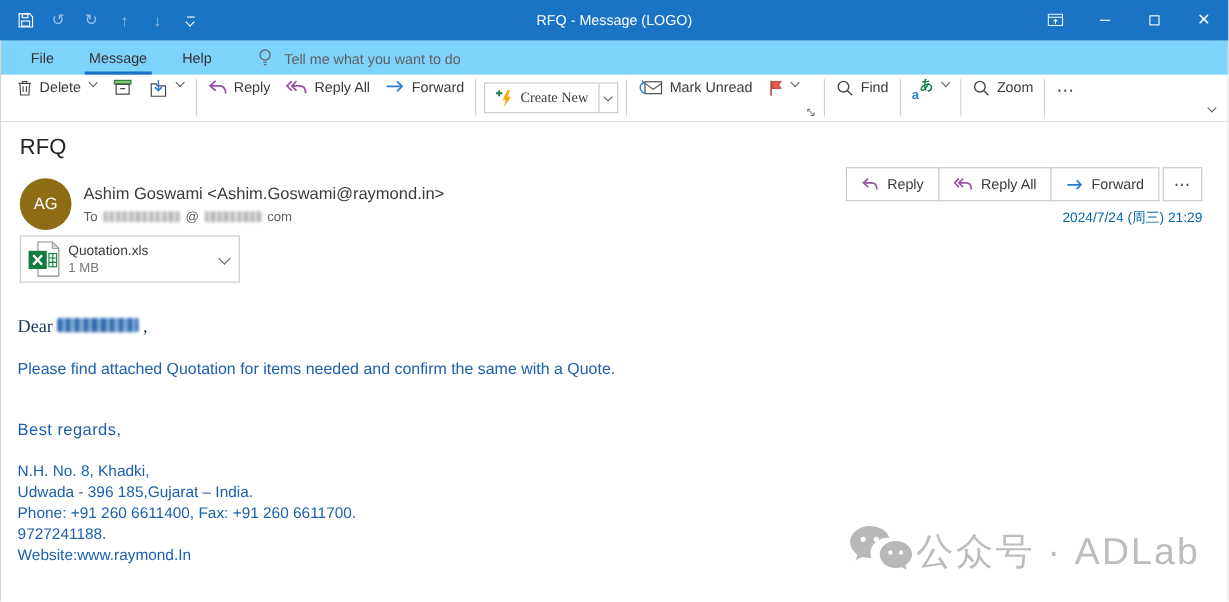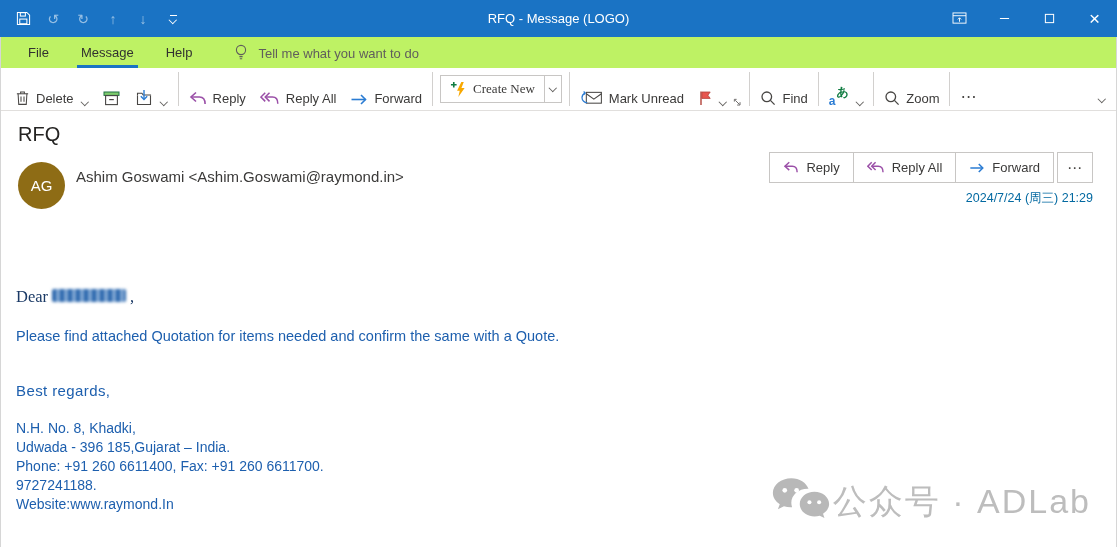--- a/index.html
+++ b/index.html
@@ -14,30 +14,30 @@
   .qat { display:flex; align-items:center; gap:4px; padding-left:10px; height:100%; }
   .qat-btn { width:26px; height:100%; display:flex; align-items:center; justify-content:center; color:#fff; font-size:14px; }
   .qat-btn.dim { color:rgba(255,255,255,.55); }
   .qat-custom { display:flex; flex-direction:column; align-items:center; gap:1px; }
   .qat-custom .bar { width:7px; height:1px; background:#fff; }
   .title { position:absolute; left:50%; transform:translateX(-50%); color:#fff; font-size:13px; white-space:nowrap; }
   .win-controls { margin-left:auto; display:flex; height:100%; }
   .win-btn { width:45px; height:100%; display:flex; align-items:center; justify-content:center; color:#fff; font-size:15px; }
 
   
-  .tabs-row { position:absolute; left:0; top:37px; width:100%; height:31px; background:#bef264; display:flex; align-items:center; }
+  .tabs-row { position:absolute; left:0; top:37px; width:100%; height:31px; background:#7dd3fc; display:flex; align-items:center; }
   .tab { position:relative; height:100%; display:flex; align-items:center; padding:0 14px; margin-left:4px; font-size:13px; color:#323130; }
   .tab:first-child { margin-left:14px; }
   .tab.active { font-weight:normal; }
   .tab.active::after { content:""; position:absolute; left:10px; right:10px; bottom:0; height:3px; background:#1A73C4; }
   .tellme { display:flex; align-items:flex-end; gap:10px; margin-left:28px; font-size:13px; color:#605e5c; }
 
   
   .toolbar { position:absolute; left:0; top:68px; width:100%; height:43px; background:#fff; border-bottom:1px solid #e1dfdd; display:flex; align-items:center; padding:0 8px; }
-  .tb-btn { display:flex; align-items:flex-end; gap:6px; padding:0 7px; height:34px; font-size:13px; color:#3b3a39; white-space:nowrap; }
+  .tb-btn { display:flex; align-items:flex-start; gap:6px; padding:0 7px; height:34px; font-size:13px; color:#3b3a39; white-space:nowrap; }
   .tb-sep { width:1px; height:34px; background:#d2d0ce; margin:0 3px; flex:none; }
   .chev { width:5.5px; height:5.5px; border-right:1.4px solid #605e5c; border-bottom:1.4px solid #605e5c; transform:rotate(45deg); display:inline-block; margin:0 1px 2px 2px; flex:none; }
   .split-btn { display:flex; align-items:stretch; height:28px; border:1px solid #c8c6c4; background:#fff; margin:0 4px;font-family:Liberation Serif, serif; }
   .split-main { display:flex; align-items:center; gap:6px; padding:0 9px; font-size:13px; color:#3b3a39; white-space:nowrap; }
   .split-arrow { width:17px; display:flex; align-items:center; justify-content:center; border-left:1px solid #c8c6c4; }
   .dialog-launcher { align-self:flex-end; margin:0 4px 3px 0; }
   .overflow-glyph { font-size:16px; letter-spacing:2px; color:#484644; }
   .collapse-chev { position:absolute; right:12px; bottom:3px; }
   .translate-icon { position:relative; width:20px; height:19px; display:inline-block; }
   .translate-icon .t-cjk { position:absolute; top:-3px; right:0; color:#107C41; font-size:12px; font-weight:bold; }
@@ -325,21 +325,49 @@
       <div class="hdr-btn more">
         <span>⋯</span>
       </div>
     </div>
     <div class="hdr-date">2024/7/24 (周三) 21:29</div>
 
     <div class="avatar">
       <span>AG</span>
     </div>
     <div class="sender">Ashim Goswami &lt;Ashim.Goswami@raymond.in&gt;</div>
-
+    <div class="to-line">
+      <span>To</span>
+      <span class="redact gray1"></span>
+      <span>@</span>
+      <span class="redact gray2"></span>
+      <span>com</span>
+    </div>
+
+    <div class="attach-card">
+      <span>
+        <svg width="30" height="33" viewBox="0 0 30 33">
+          <path d="M9.5 1h13l6 6v25h-19z" fill="#fff" stroke="#8c8c8c" stroke-width="1"></path>
+          <path d="M22.5 1l6 6h-6z" fill="#d9d9d9" stroke="#8c8c8c" stroke-width=".8"></path>
+          <g stroke="#107C41" fill="none" stroke-width="1">
+            <rect x="19.5" y="11.5" width="7" height="12"></rect>
+            <line x1="19.5" y1="15.5" x2="26.5" y2="15.5"></line>
+            <line x1="19.5" y1="19.5" x2="26.5" y2="19.5"></line>
+            <line x1="23" y1="11.5" x2="23" y2="23.5"></line>
+          </g>
+          <rect x="1" y="9" width="16.5" height="16.5" fill="#107C41"></rect>
+          <path d="M5.2 13l8 8.6M13.2 13l-8 8.6" stroke="#fff" stroke-width="2.1"></path>
+        </svg>
+      </span>
+      <div class="attach-meta">
+        <div class="attach-name">Quotation.xls</div>
+        <div class="attach-size">1 MB</div>
+      </div>
+      <span class="chev big"></span>
+    </div>
 
     <div class="body-dear">
       <span>Dear</span><span class="redact blue"></span><span>,</span>
     </div>
 
     <div class="body-para">
       <div>Please find attached Quotation for items needed and confirm the same with a Quote.</div>
     </div>
 
     <div class="body-regards">Best regards,</div>

